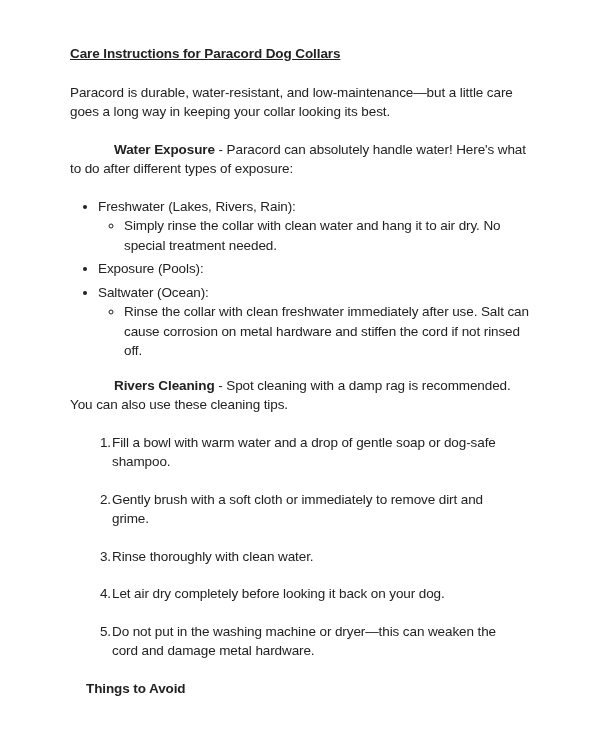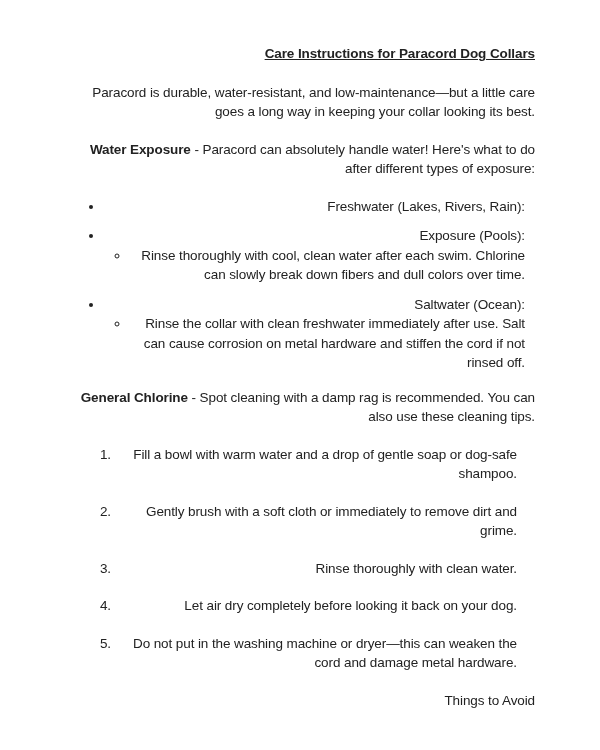--- a/index.html
+++ b/index.html
@@ -15,41 +15,41 @@
   .page {
     box-sizing: border-box;
     width: 600px;
     height: 750px;
     padding: 44px 65px 0 70px;
     font-family: "Liberation Sans", "DejaVu Sans", sans-serif;
     font-size: 13.5px;
     line-height: 19.5px;
     letter-spacing: -0.1px;
     color: #222222;
-    text-align: right;
   }
   .doc-title {
     font-size: 13.5px;
     font-weight: bold;
     text-decoration: underline;
     margin: 0 0 19px 0;
   }
   p {
     margin: 0 0 18px 0;
   }
   b {
     font-weight: bold;
+    margin-left: 44px;
   }
   ul.l1 {
     list-style-type: disc;
     margin: 0 0 15px 0;
     padding-left: 24px;
   }
   ul.l1 > li {
-    margin: 10px;
+    margin: 4px;
     padding: 0;
   }
   ul.l2 {
     list-style-type: circle;
     margin: 0;
     padding-left: 26px;
   }
   ul.l2 > li {
     margin: 0;
   }
@@ -65,22 +65,22 @@
     margin: 18px;
   }
   ol.steps > li::before {
     content: counter(step) ".";
     position: absolute;
     right: calc(100% + 1px);
     top: 0;
     white-space: nowrap;
   }
   .avoid-heading {
-    font-weight: normal;
-    margin: 0;
+    font-weight: bold;
+    margin: 16px;
   }
   ul.avoid {
     list-style-type: disc;
     margin: 0;
     padding-left: 24px;
   }
 </style>
 </head>
 <body>
 
@@ -88,36 +88,36 @@
 
   <h1 class="doc-title">Care Instructions for Paracord Dog Collars</h1>
 
   <p>Paracord is durable, water-resistant, and low-maintenance—but a little care goes a long way in keeping your collar looking its best.</p>
 
   <p><b>Water Exposure</b><span> - Paracord can absolutely handle water! Here's what to do after different types of exposure:</span></p>
 
   <ul class="l1">
     <li>
       <span>Freshwater (Lakes, Rivers, Rain):</span>
+      <ul class="l2">
+        <li>Simply rinse the collar with clean water and hang it to air dry. No special treatment needed.</li>
+      </ul>
     </li>
     <li>
       <span>Exposure (Pools):</span>
-      <ul class="l2">
-        <li>Rinse thoroughly with cool, clean water after each swim. Chlorine can slowly break down fibers and dull colors over time.</li>
-      </ul>
     </li>
     <li>
       <span>Saltwater (Ocean):</span>
       <ul class="l2">
         <li>Rinse the collar with clean freshwater immediately after use. Salt can cause corrosion on metal hardware and stiffen the cord if not rinsed off.</li>
       </ul>
     </li>
   </ul>
 
-  <p><b>General Chlorine</b><span> - Spot cleaning with a damp rag is recommended. You can also use these cleaning tips.</span></p>
+  <p><b>Rivers Cleaning</b><span> - Spot cleaning with a damp rag is recommended. You can also use these cleaning tips.</span></p>
 
   <ol class="steps">
     <li>Fill a bowl with warm water and a drop of gentle soap or dog-safe shampoo.</li>
     <li>Gently brush with a soft cloth or immediately to remove dirt and grime.</li>
     <li>Rinse thoroughly with clean water.</li>
     <li>Let air dry completely before looking it back on your dog.</li>
     <li>Do not put in the washing machine or dryer—this can weaken the cord and damage metal hardware.</li>
   </ol>
 
   <p class="avoid-heading">Things to Avoid</p>

